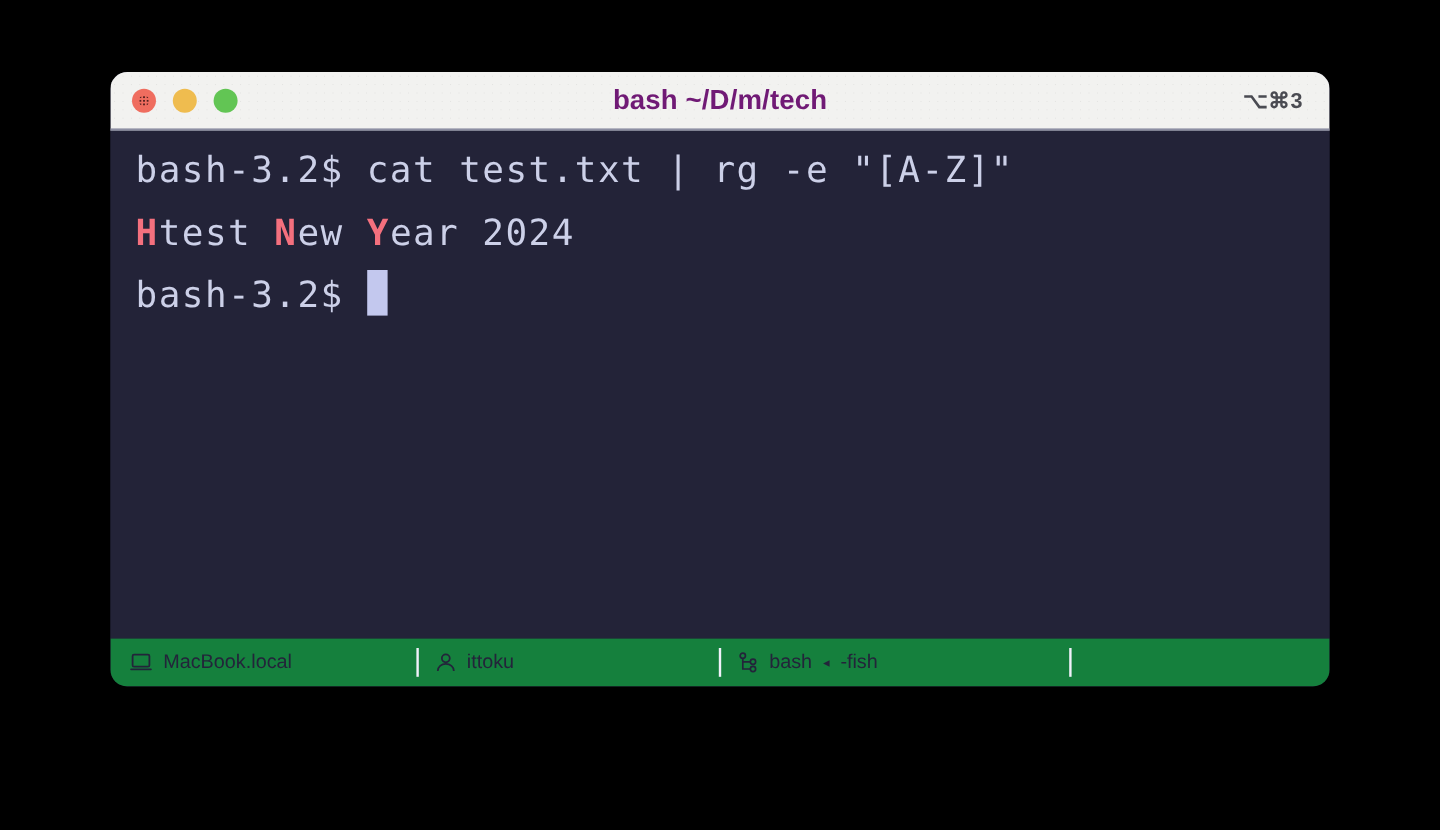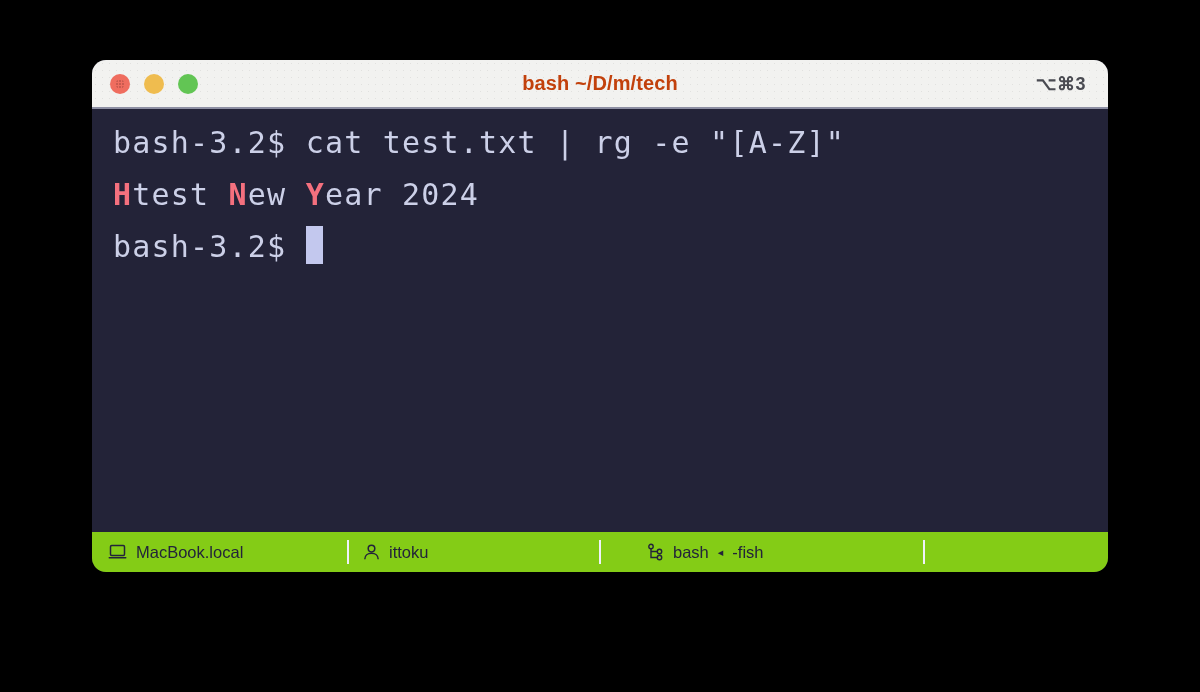--- a/index.html
+++ b/index.html
@@ -77,23 +77,23 @@
     width: 9px; height: 9px;
     border-radius: 50%;
     background-image: radial-gradient(circle, rgba(60,20,20,0.85) 0.7px, transparent 0.8px);
     background-size: 3px 3px;
   }
 
   .title-text {
     position: absolute;
     left: 0; right: 0;
     text-align: center;
-    font-size: 20px;
+    font-size: 23px;
     font-weight: bold;
-    color: #c2410c;
+    color: #701a75;
     letter-spacing: 0.1px;
     z-index: 2;
     pointer-events: none;
   }
 
   .shortcut {
     position: absolute;
     right: 22px;
     top: 50%;
     transform: translateY(-50%);
@@ -126,38 +126,38 @@
     display: inline-block;
     width: 17px;
     height: 38px;
     background: #c3c8ee;
     vertical-align: -7px;
   }
 
   
   .statusbar {
     height: 40px;
-    background: #84cc16;
+    background: #15803d;
     display: flex;
     align-items: center;
     color: #23243a;
     font-size: 16.5px;
   }
   .seg {
     display: flex;
     align-items: center;
     gap: 9px;
     height: 100%;
     box-sizing: border-box;
     padding: 0 14px;
     white-space: nowrap;
   }
   .seg-1 { width: 255px; padding-left: 16px; }
   .seg-2 { width: 250px; }
-  .seg-3 { width: 290px; margin-left: 32px; }
+  .seg-3 { width: 290px; }
   .seg-4 { flex: 1; }
   .divider {
     width: 2px;
     height: 24px;
     background: #f0f1fa;
     flex: none;
   }
   .seg svg { display: block; }
   .seg .lbl { line-height: 1; }
   .arrow-small { font-size: 11px; color: #23243a; }

